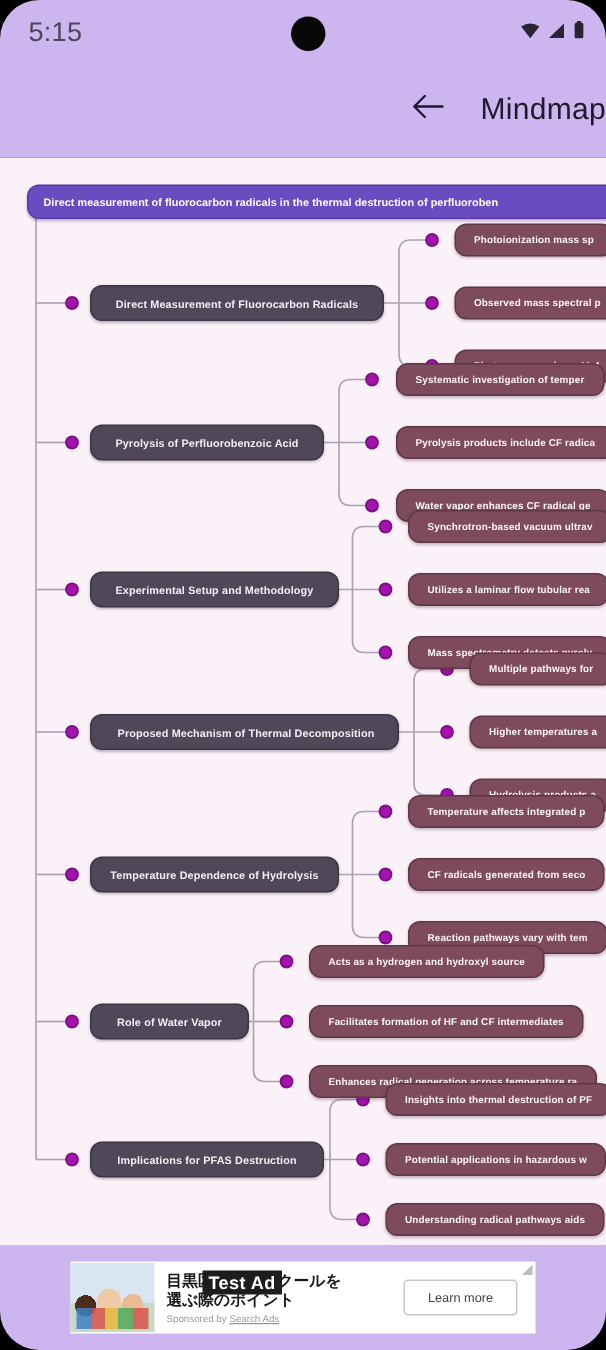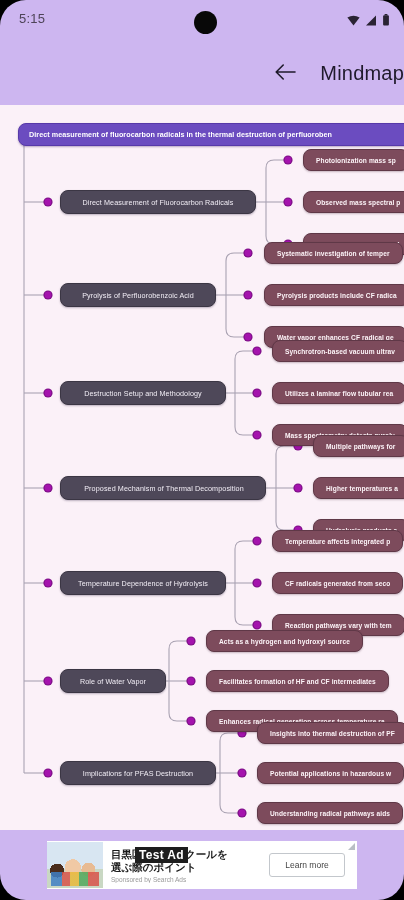--- a/index.html
+++ b/index.html
@@ -15,21 +15,21 @@
 
   
   .statusbar {
     position:absolute; top:0; left:0; width:404px; height:42px;
     background:#cdb6f0;
     border-top-left-radius:26px; border-top-right-radius:26px;
     display:flex; align-items:center;
   }
   .clock {
     position:absolute; left:19px; top:11px;
-    font-size:13px; color:#4e4458; letter-spacing:.2px;
+    font-size:18px; color:#4e4458; letter-spacing:.2px;
   }
   .punchhole {
     position:absolute; left:194px; top:11px;
     width:23px; height:23px; border-radius:50%;
     background:#080808;
   }
   .sysicons {
     position:absolute; right:14px; top:14px;
     display:flex; align-items:center; gap:5px;
   }
@@ -82,21 +82,21 @@
     font-size:7.2px; font-weight:bold; letter-spacing:.05px;
     width:396px;
   }
 
   .branch {
     height:24px; padding:0 10px;
     background:#4e4859;
     border:1px solid #3b3644;
     box-shadow:0 1px 2px rgba(40,25,60,.3);
     color:#f2eef6;
-    font-size:7.2px; font-weight:normal; letter-spacing:.1px;
+    font-size:7.2px; font-weight:bold; letter-spacing:.1px;
     justify-content:center;
   }
 
   .leaf {
     height:22px; padding:0 12px;
     background:#7d4b5c;
     border:1px solid #5f3847;
     box-shadow:0 1px 2px rgba(60,25,45,.28);
     color:#fdf4f8;
     font-size:6.6px; font-weight:bold; letter-spacing:.1px;
@@ -308,21 +308,21 @@
           <div class="node leaf" style="left:264px; top:137px;">
             <span>Systematic investigation of temper</span>
           </div>
           <div class="node leaf" style="left:264px; top:179px;">
             <span>Pyrolysis products include CF radica</span>
           </div>
           <div class="node leaf" style="left:264px; top:221px;">
             <span>Water vapor enhances CF radical ge</span>
           </div>
           <div class="node branch" style="left:60px; top:276px; width:166px;">
-            <span>Destruction Setup and Methodology</span>
+            <span>Experimental Setup and Methodology</span>
           </div>
           <div class="node leaf" style="left:272px; top:235px;">
             <span>Synchrotron-based vacuum ultrav</span>
           </div>
           <div class="node leaf" style="left:272px; top:277px;">
             <span>Utilizes a laminar flow tubular rea</span>
           </div>
           <div class="node leaf" style="left:272px; top:319px;">
             <span>Mass spectrometry detects pyroly</span>
           </div>

